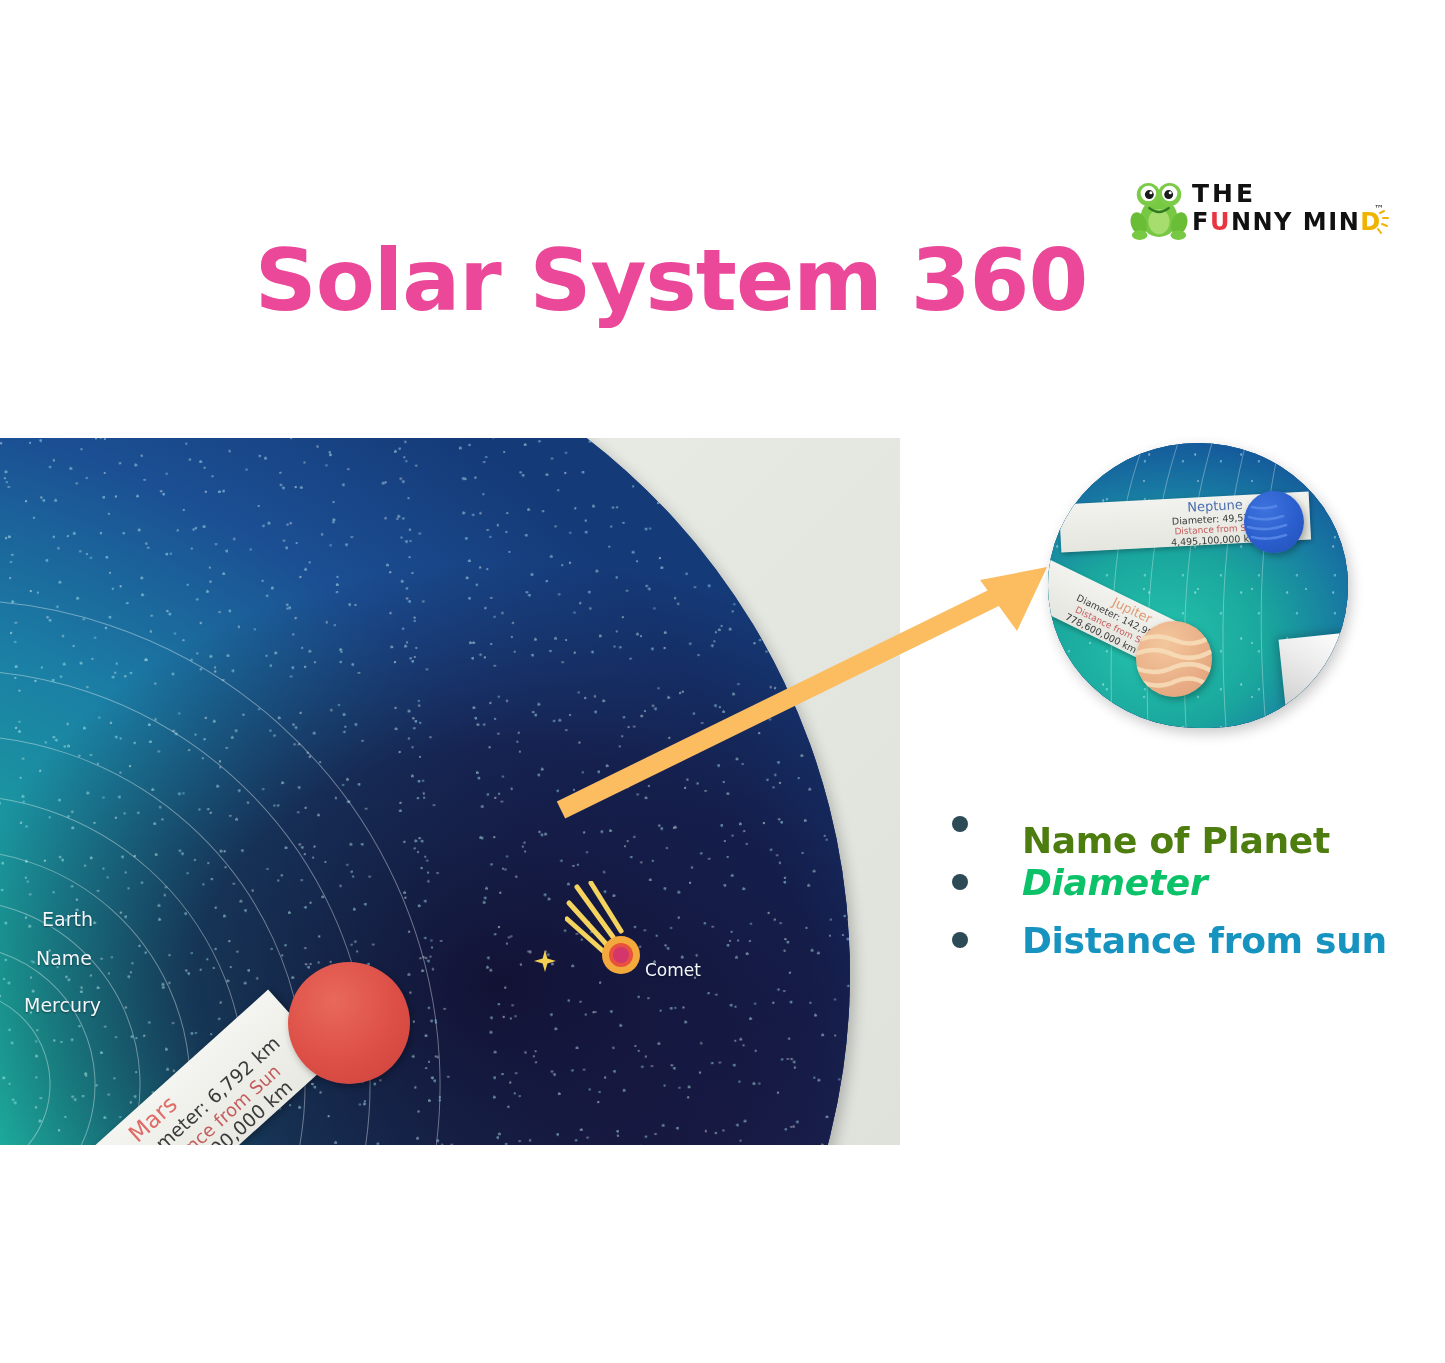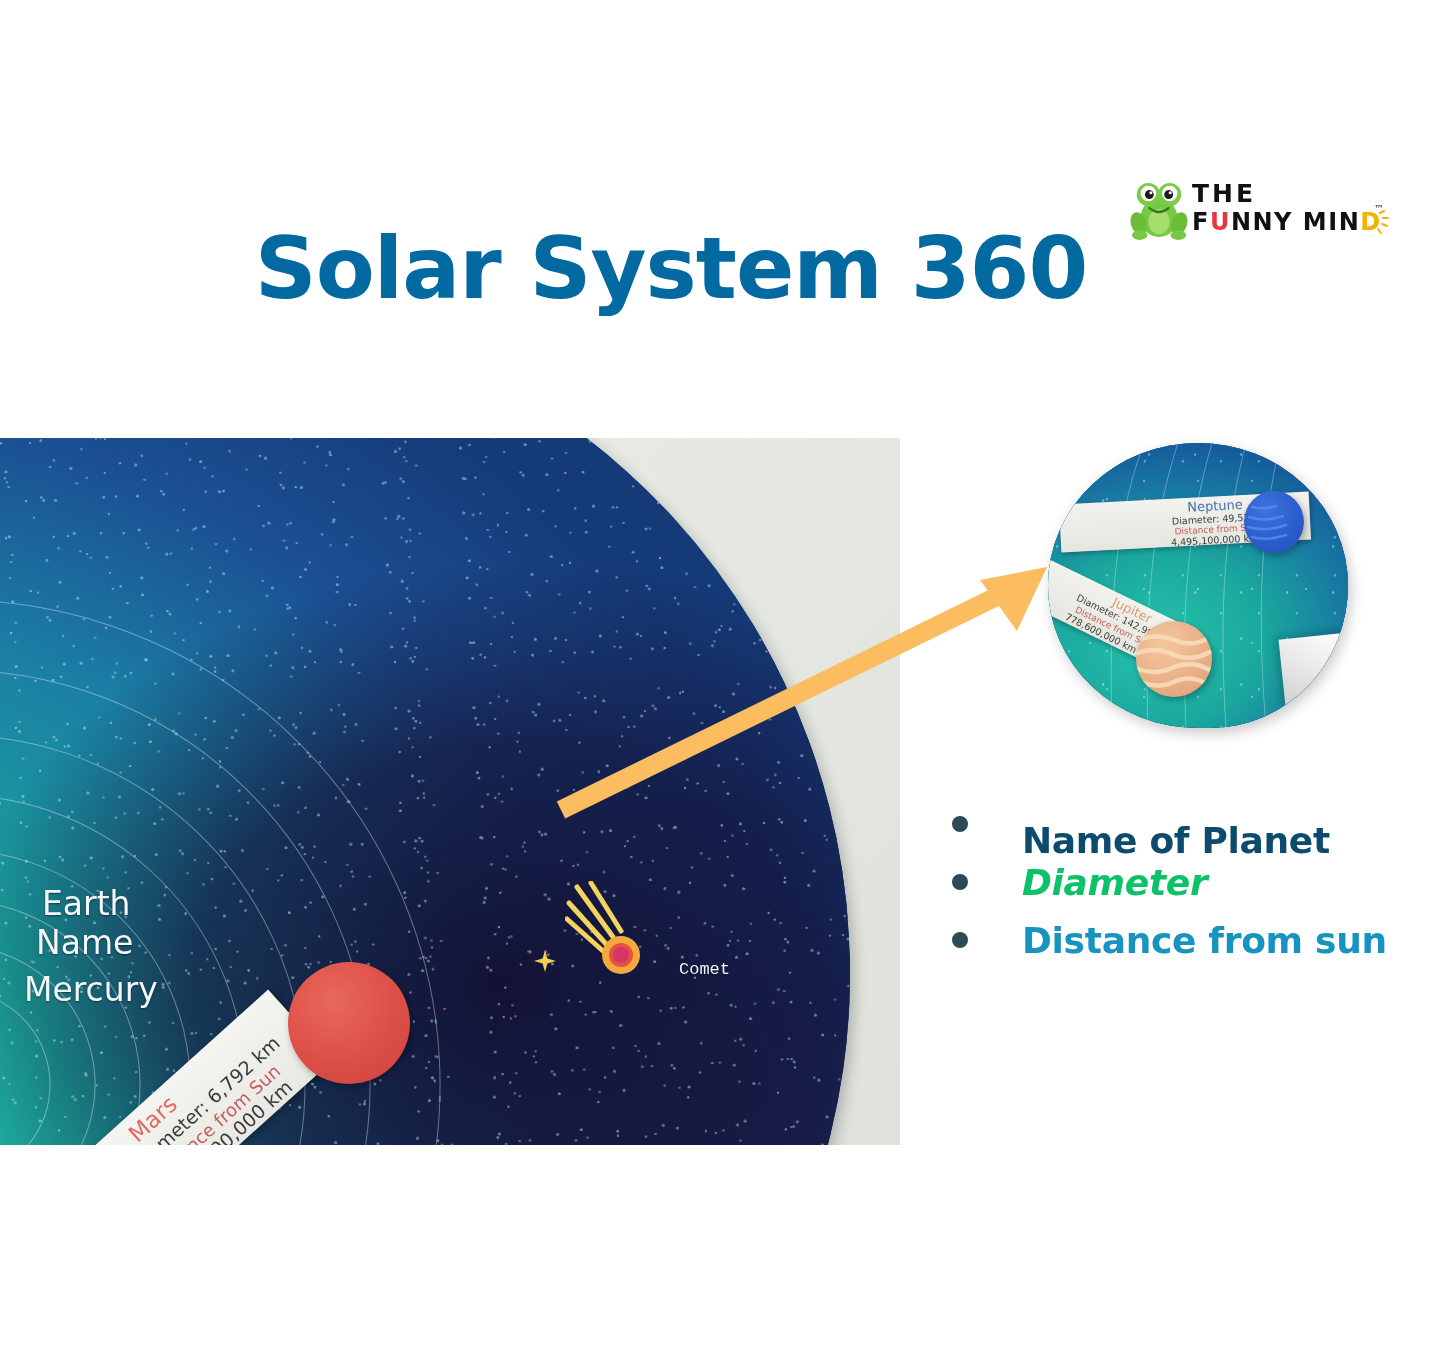--- a/index.html
+++ b/index.html
@@ -25,27 +25,27 @@
     font-family: "DejaVu Sans", sans-serif; font-weight: 700;
     font-size: 24px; letter-spacing: 1.5px; color: #111111; white-space: nowrap;
   }
   .logo-u { color: #e8353f; }
   .logo-d { color: #f0b400; }
   .logo-tm { position:absolute; left: 182px; top: 26px; font-size: 10px; color:#222; }
   .logo-rays { position:absolute; left: 170px; top: 32px; width: 28px; height: 28px; }
 
   
   #title {
-    position: absolute; left: 0px; top: 218px; width: 1342px;
+    position: absolute; left: 0px; top: 230px; width: 1342px;
     text-align: center;
     font-family: "DejaVu Sans", sans-serif;
     font-weight: 700;
     font-size: 86px;
     letter-spacing: -1px;
-    color: #0369a1;
+    color: #ec4899;
   }
 
   
   #photo {
     position: absolute; left: 0px; top: 438px; width: 900px; height: 707px;
     overflow: hidden;
     background: #e9eae4;
   }
   
   .desk {
@@ -111,21 +111,21 @@
   .pdia  { font-family:"DejaVu Sans", sans-serif; font-size: 19px; color:#3a3a3a; }
   .pdistlab { font-family:"DejaVu Sans", sans-serif; font-size: 18px; color:#c45c5c; }
   .pdistval { font-family:"DejaVu Sans", sans-serif; font-size: 19px; color:#3a3a3a; }
 
   
   .planet { position:absolute; border-radius:50%; box-shadow: 2px 3px 7px rgba(0,0,0,.3); }
 
   
   .ringlbl {
     position:absolute; color:#f2f7fb; font-family:"DejaVu Sans", sans-serif;
-    font-size: 33px; text-shadow: 0 1px 2px rgba(0,0,0,.45);
+    font-size: 19px; text-shadow: 0 1px 2px rgba(0,0,0,.45); margin-top: 24px;
   }
   .objlbl {
     position:absolute; color:#f2f7fb; font-family:"DejaVu Sans", sans-serif;
     font-size: 17px; text-shadow: 0 1px 2px rgba(0,0,0,.45);
   }
 
   
   #inset {
     position:absolute; left:1048px; top:443px; width:300px; height:285px;
   }
@@ -168,21 +168,21 @@
   .in-red  { font-family:"DejaVu Sans", sans-serif; font-size:9px; color:#c45c5c; }
 
   
   #arrow { position:absolute; left:555px; top:545px; width:510px; height:290px; pointer-events:none; }
 
   
   #bullets { position:absolute; left:952px; top:795px; width:480px; }
   .bl-row { display:flex; align-items:center; height:58px; }
   .bl-dot { width:16px; height:16px; border-radius:50%; background:#2d4a57; flex:none; margin-right:54px; }
   .bl-txt { font-family:"DejaVu Sans", sans-serif; font-weight:700; font-size:36px; letter-spacing:-0.3px; white-space:nowrap; }
-  .c-red  { color:#0c4a6e;margin-top:32px; }
+  .c-red  { color:#4d7c0f;margin-top:32px; }
   .c-green{ color:#0bc268;font-style:italic; }
   .c-teal { color:#1693bf; }
 </style>
 </head>
 <body>
 
 <div id="page">
 
   <div id="logo">
     <svg class="frog" viewBox="0 0 60 64">
@@ -244,21 +244,21 @@
       <g stroke="#f4d35e" stroke-width="5" stroke-linecap="round" fill="none">
         <line x1="12" y1="6" x2="48" y2="56"></line>
         <line x1="26" y1="2" x2="56" y2="50"></line>
         <line x1="4" y1="22" x2="42" y2="64"></line>
         <line x1="2" y1="38" x2="38" y2="70"></line>
       </g>
       <circle cx="56" cy="74" r="19" fill="#f4a93c"></circle>
       <circle cx="56" cy="74" r="12" fill="#e8503f"></circle>
       <circle cx="56" cy="74" r="8" fill="#d4356a"></circle>
     </svg>
-    <div class="objlbl" style="left:679px; top:522px;font-family:Liberation Mono, monospace;">Comet</div>
+    <div class="objlbl" style="left:645px; top:522px;">Comet</div>
 
     <div class="ringlbl" style="left:42px;  top:446px;">Earth</div>
     <div class="ringlbl" style="left:36px;  top:485px;">Name</div>
     <div class="ringlbl" style="left:24px;  top:532px;">Mercury</div>
 
     <div class="strip" style="left:55px; top:760px; width:330px; height:96px; transform: rotate(-42deg);">
       <div class="lbl pname" style="left:130px; top:6px;  color:#e06a66;">Mars</div>
       <div class="lbl pdia" style="left:112px; top:32px;">Diameter: 6,792 km</div>
       <div class="lbl pdistlab" style="left:118px; top:54px;">Distance from Sun</div>
       <div class="lbl pdistval" style="left:126px; top:73px;">227,900,000 km</div>

